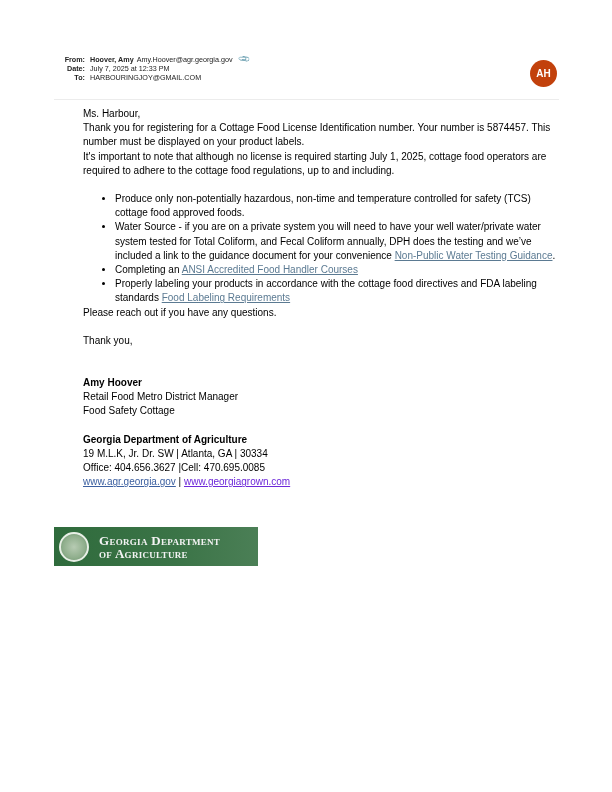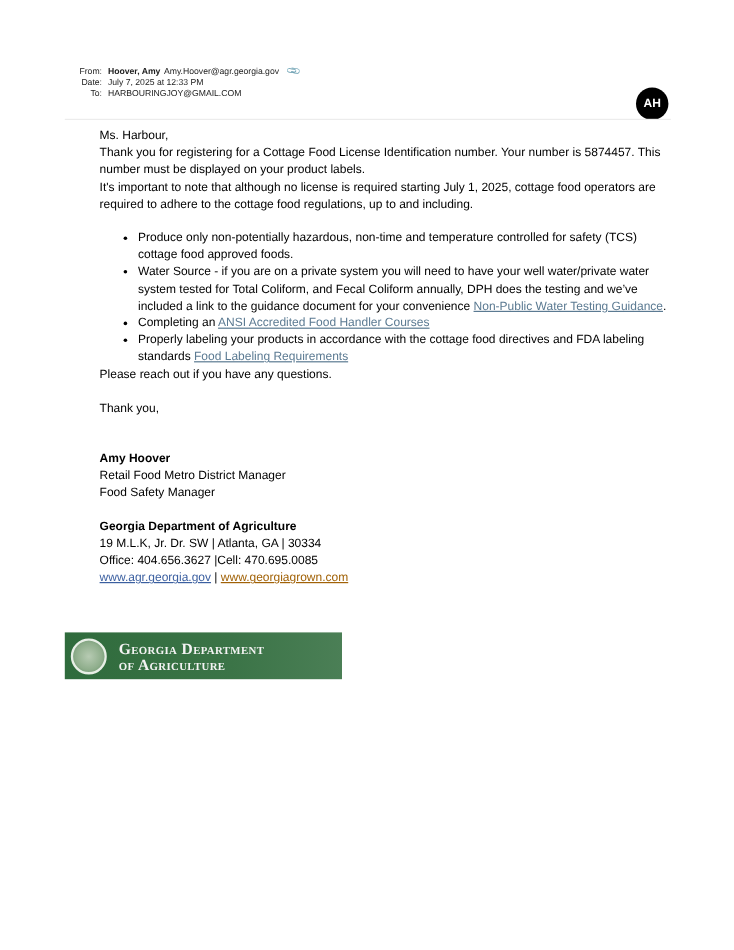--- a/index.html
+++ b/index.html
@@ -1,36 +1,36 @@
 <!DOCTYPE html>
 <html><head>
   <meta charset="utf-8">
   <style>
     html, body { margin: 0; padding: 0; background: #ffffff; }
     body { width: 612px; height: 792px; position: relative; overflow: hidden;
            font-family: "Liberation Sans", sans-serif; color: #000; }
     .header { position: absolute; left: 40px; top: 55px; width: 520px; }
     .hrow { display: flex; font-size: 7.2px; line-height: 9.2px; }
-    .hlabel { width: 45px; text-align: right; font-weight: normal; padding-right: 5px; color: #222; }
+    .hlabel { width: 45px; text-align: right; font-weight: bold; padding-right: 5px; color: #222; }
     .hval { color: #222; }
     .hval b { font-weight: bold; }
     .hemail { margin-left: 3px; }
     .clip { display: inline-block; margin-left: 7px; color: #888; font-size: 8px; transform: rotate(-40deg); }
     .divider { position: absolute; left: 54px; top: 99px; width: 505px; height: 1px; background: #ececec; }
-    .avatar { position: absolute; left: 530px; top: 73px; width: 27px; height: 27px; border-radius: 50%;
-              background: #000000; color: #fff; font-size: 10px; font-weight: bold;
+    .avatar { position: absolute; left: 530px; top: 60px; width: 27px; height: 27px; border-radius: 50%;
+              background: #c2410c; color: #fff; font-size: 10px; font-weight: bold;
               display: flex; align-items: center; justify-content: center; }
     .body { position: absolute; left: 83px; top: 107px; width: 480px; font-size: 10px; line-height: 14.2px; }
     .body p { margin: 0; }
     .gap { height: 14px; }
     ul { margin: 0; padding-left: 32px; }
     ul li { margin: 0; }
     a.lnk { color: #5b7a92; text-decoration: underline; }
     .sig b { font-weight: bold; }
-    .logo { position: absolute; left: 54px; top: 527px; width: 231px; height: 39px;
+    .logo { position: absolute; left: 54px; top: 527px; width: 204px; height: 39px;
             background: linear-gradient(90deg, #2f6b3c 0%, #3b7447 60%, #4b7f56 100%);
             display: flex; align-items: center; }
     .seal { width: 30px; height: 30px; border-radius: 50%; margin-left: 5px;
             border: 2px solid #e8efe6; box-sizing: border-box;
             background: radial-gradient(circle, #b7cbb3 0%, #8fae8c 60%, #5f8a63 100%); }
     .logo-text { margin-left: 10px; color: #f3f3f3; font-family: "Liberation Serif", serif;
                  font-weight: bold; font-size: 13px; line-height: 13px; font-variant: small-caps; letter-spacing: 0.3px; }
   </style>
 </head>
 <body>
@@ -65,26 +65,26 @@
     <li><span>Properly labeling your products in accordance with the cottage food directives and FDA labeling standards </span><a class="lnk" href="#">Food Labeling Requirements</a></li>
   </ul>
   <p>Please reach out if you have any questions.</p>
   <div class="gap"></div>
   <p>Thank you,</p>
   <div class="gap"></div>
   <div class="gap"></div>
   <div class="sig">
     <p><b>Amy Hoover</b></p>
     <p>Retail Food Metro District Manager</p>
-    <p>Food Safety Manager</p>
+    <p>Food Safety Cottage</p>
     <div class="gap"></div>
     <p><b>Georgia Department of Agriculture</b></p>
     <p>19 M.L.K, Jr. Dr. SW | Atlanta, GA | 30334</p>
     <p>Office: 404.656.3627 |Cell: 470.695.0085</p>
-    <p><a class="lnk" href="#" style="color:#3b5fa0">www.agr.georgia.gov</a><span> | </span><a class="lnk" href="#" style="color:#a16207">www.georgiagrown.com</a></p>
+    <p><a class="lnk" href="#" style="color:#3b5fa0">www.agr.georgia.gov</a><span> | </span><a class="lnk" href="#" style="color:#6d28d9">www.georgiagrown.com</a></p>
   </div>
 </div>
 
 <div class="logo">
   <div class="seal"></div>
   <div class="logo-text">
     <div>Georgia Department</div>
     <div>of Agriculture</div>
   </div>
 </div>

